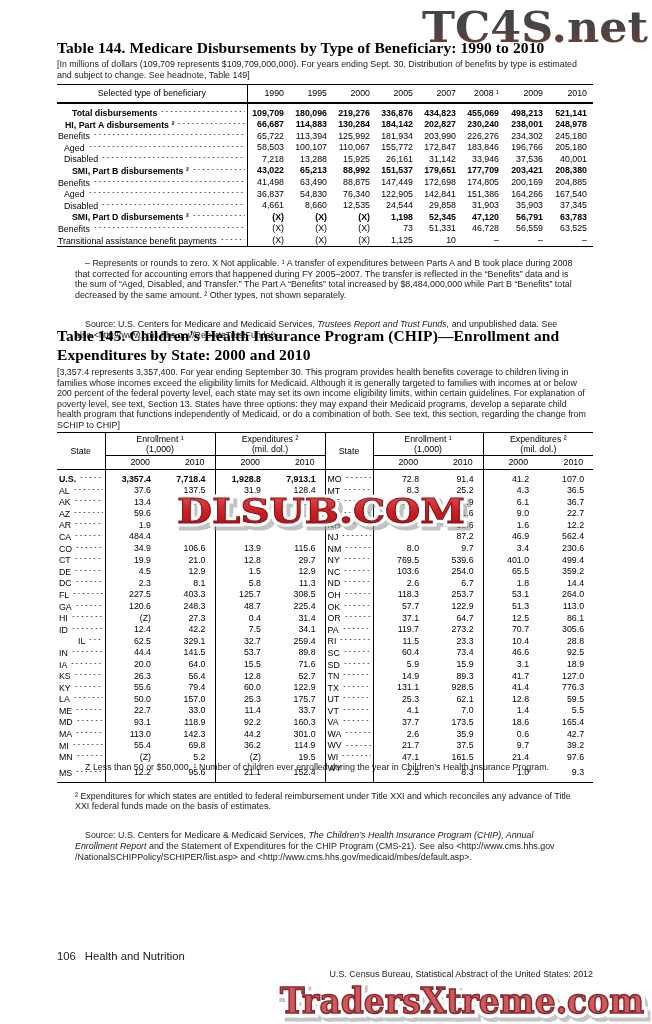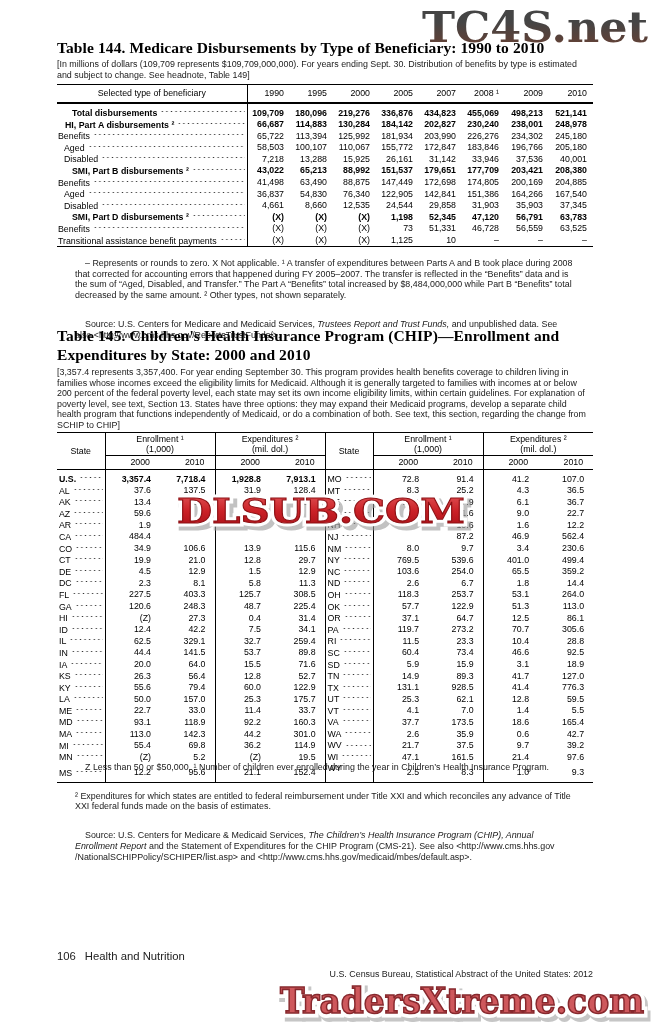--- a/index.html
+++ b/index.html
@@ -639,21 +639,21 @@
               <span class="dotfill"></span>
             </div>
           </td>
           <td class="num">119.7</td>
           <td class="num vr">273.2</td>
           <td class="num">70.7</td>
           <td class="num">305.6</td>
         </tr>
         <tr>
           <td class="vr">
-            <div class="stubflex" style="padding-left: 2px;">
+            <div class="stubflex" style="padding-left: 2px; margin-left: 19px;">
               <span class="lab">IL</span>
               <span class="dotfill"></span>
             </div>
           </td>
           <td class="num">62.5</td>
           <td class="num vr">329.1</td>
           <td class="num">32.7</td>
           <td class="num vr">259.4</td>
           <td class="vr">
             <div class="stubflex" style="padding-left: 2px;">

